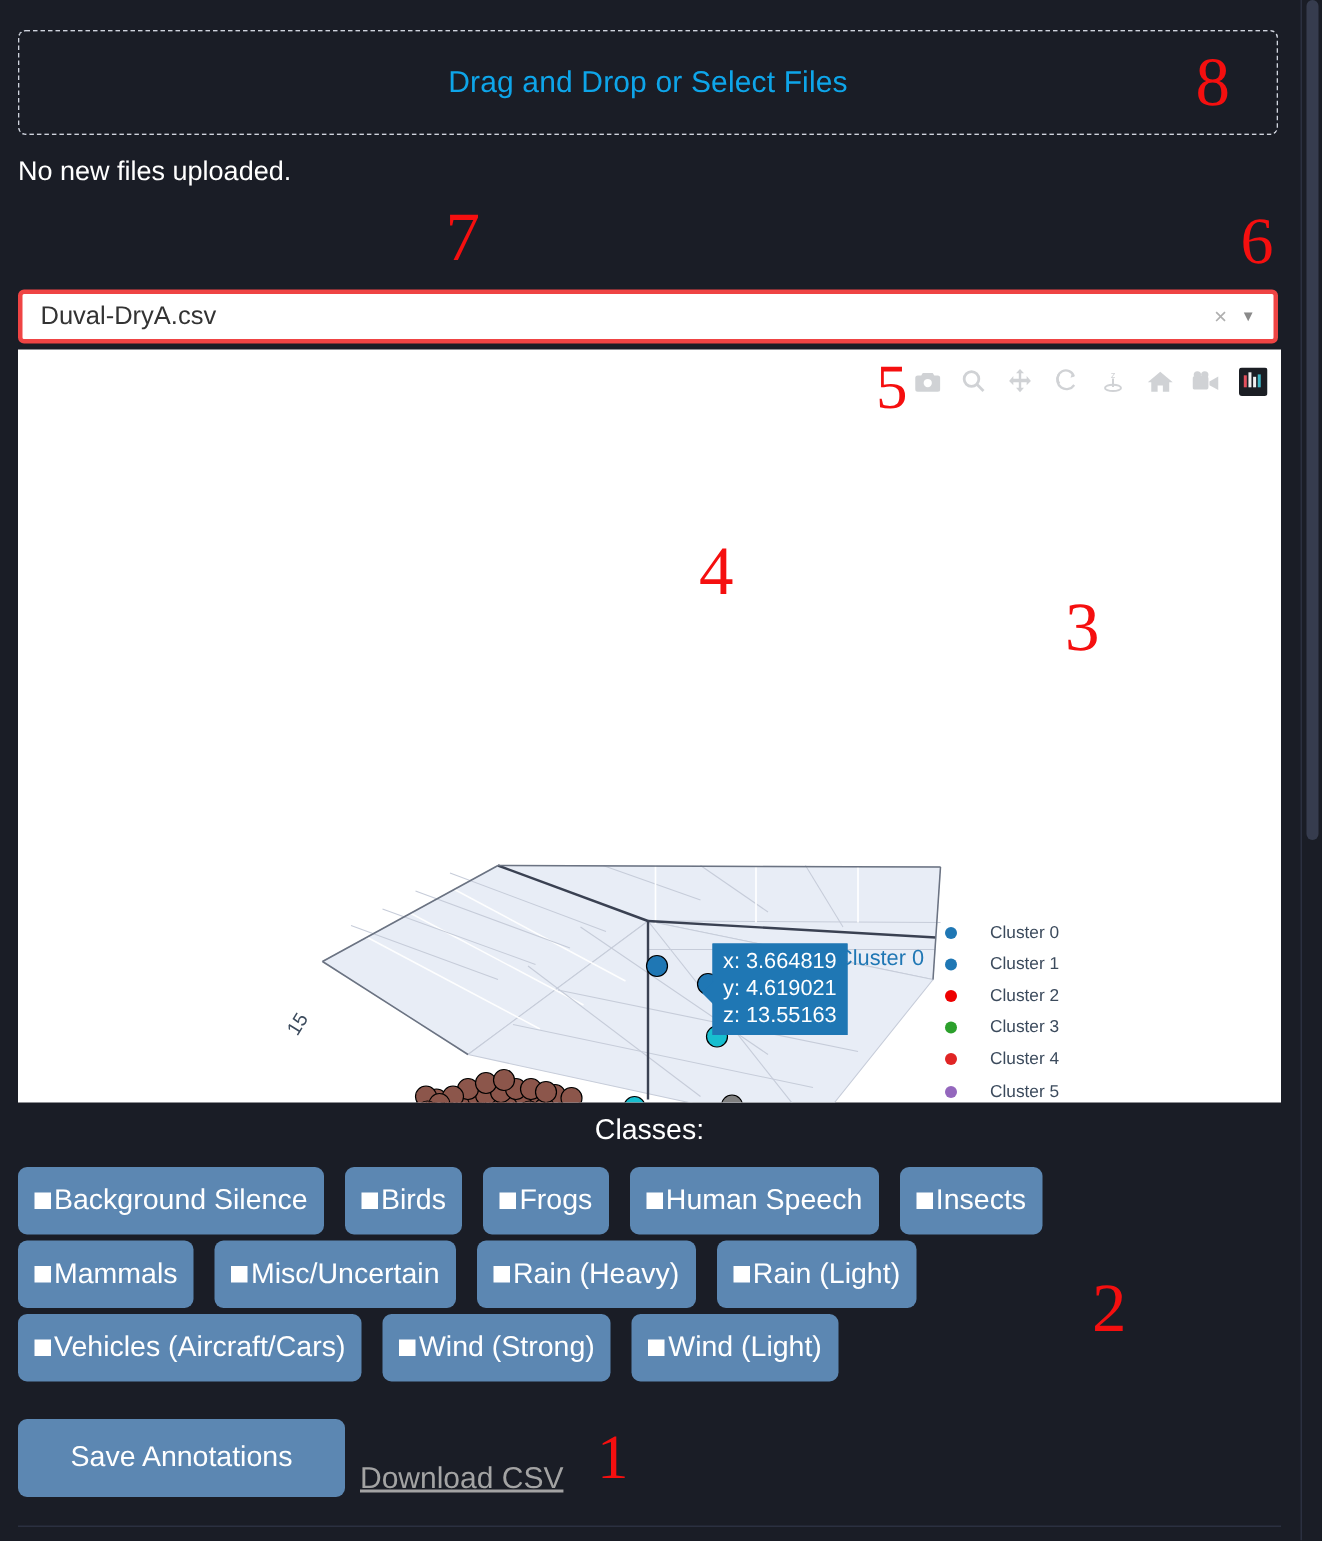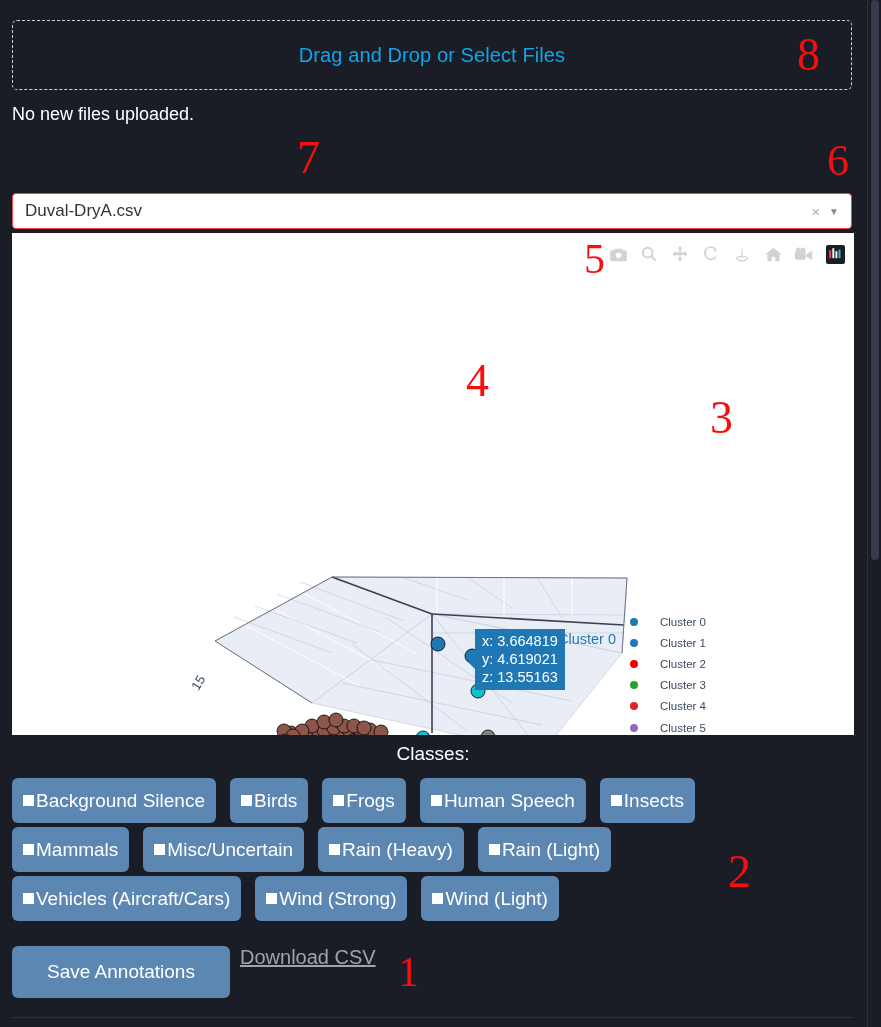--- a/index.html
+++ b/index.html
@@ -66,21 +66,21 @@
     width: 278px; height: 48px;
     font-size: 18px;
   }
 
   
   .file-select {
     position: absolute;
     left: 12px; top: 193px;
     width: 840px; height: 36px;
     background: #ffffff;
-    border: 1px solid #ef4444;
+    border: 3px solid #ef4444;
     border-radius: 4px;
     display: flex; align-items: center;
   }
   .file-select .value {
     flex: 1;
     padding-left: 12px;
     font-size: 17px;
     color: #333333;
     white-space: nowrap; overflow: hidden;
   }
@@ -203,21 +203,21 @@
     width: 11px; height: 11px;
     background: #ffffff;
     margin-right: 2px;
     flex: 0 0 auto;
   }
 
   
   .footer-row {
     position: absolute;
     left: 12px; top: 946px;
-    display: flex; align-items: flex-start;
+    display: flex; align-items: flex-end;
   }
   .save-btn {
     width: 218px; height: 52px;
     font-size: 19px;
     display: flex; align-items: center; justify-content: center;
   }
   .dl-link {
     margin-left: 10px;
     color: #a3a3a3;
     text-decoration: underline;

